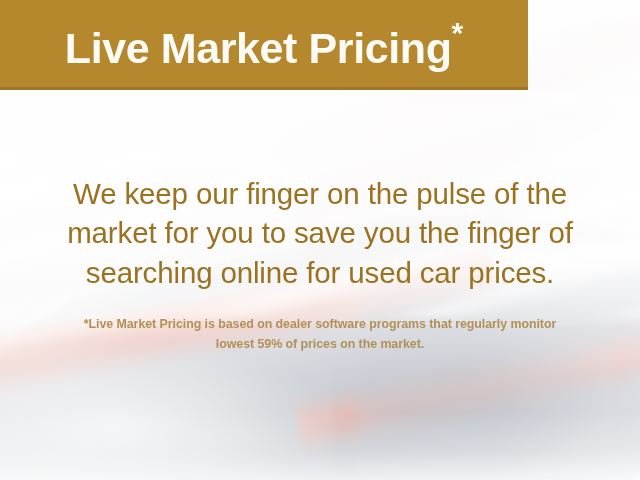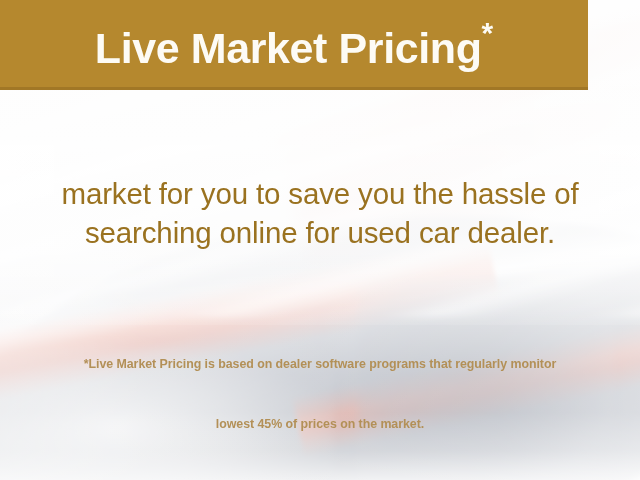--- a/index.html
+++ b/index.html
@@ -222,21 +222,21 @@
         rgba(255,255,255,0.52) 26%,
         rgba(255,255,255,0.50) 70%,
         rgba(255,255,255,0.10) 100%);
   }
 
   
   .banner {
     position: absolute;
     left: 0;
     top: 0;
-    width: 588px;
+    width: 528px;
     height: 90px;
     background: #b5882e;
     box-shadow: inset 0 -3px 0 rgba(122,88,22,0.34);
     display: flex;
     align-items: center;
     justify-content: center;
     z-index: 5;
   }
 
   .banner-title {
@@ -297,21 +297,20 @@
     font-size: 12.4px;
     font-weight: bold;
     line-height: 1.62;
     letter-spacing: -0.05px;
     margin: 0;
   }
 
   .disclaimer .dc-line {
     display: block;
     white-space: nowrap;
-    margin-top: 40px;
   }
 </style>
 </head>
 <body>
 
 <div class="slide">
 
   <div class="photo">
     <div class="ph-base"></div>
     <div class="ph-pink"></div>
@@ -328,24 +327,25 @@
   <div class="wash-h"></div>
   <div class="wash-text"></div>
 
   <div class="banner">
     <h1 class="banner-title"><span>Live Market Pricing</span><span class="ast">*</span></h1>
   </div>
 
   <div class="content">
 
     <p class="headline">
-      <span class="hl-line">market for you to save you the hassle of</span>
-      <span class="hl-line">searching online for used car dealer.</span>
+      <span class="hl-line">We keep our finger on the pulse of the</span>
+      <span class="hl-line">market for you to save you the finger of</span>
+      <span class="hl-line">searching online for used car prices.</span>
     </p>
 
     <p class="disclaimer">
       <span class="dc-line">*Live Market Pricing is based on dealer software programs that regularly monitor</span>
-      <span class="dc-line">lowest 45% of prices on the market.</span>
+      <span class="dc-line">lowest 59% of prices on the market.</span>
     </p>
 
   </div>
 
 </div>
 
 </body></html>

